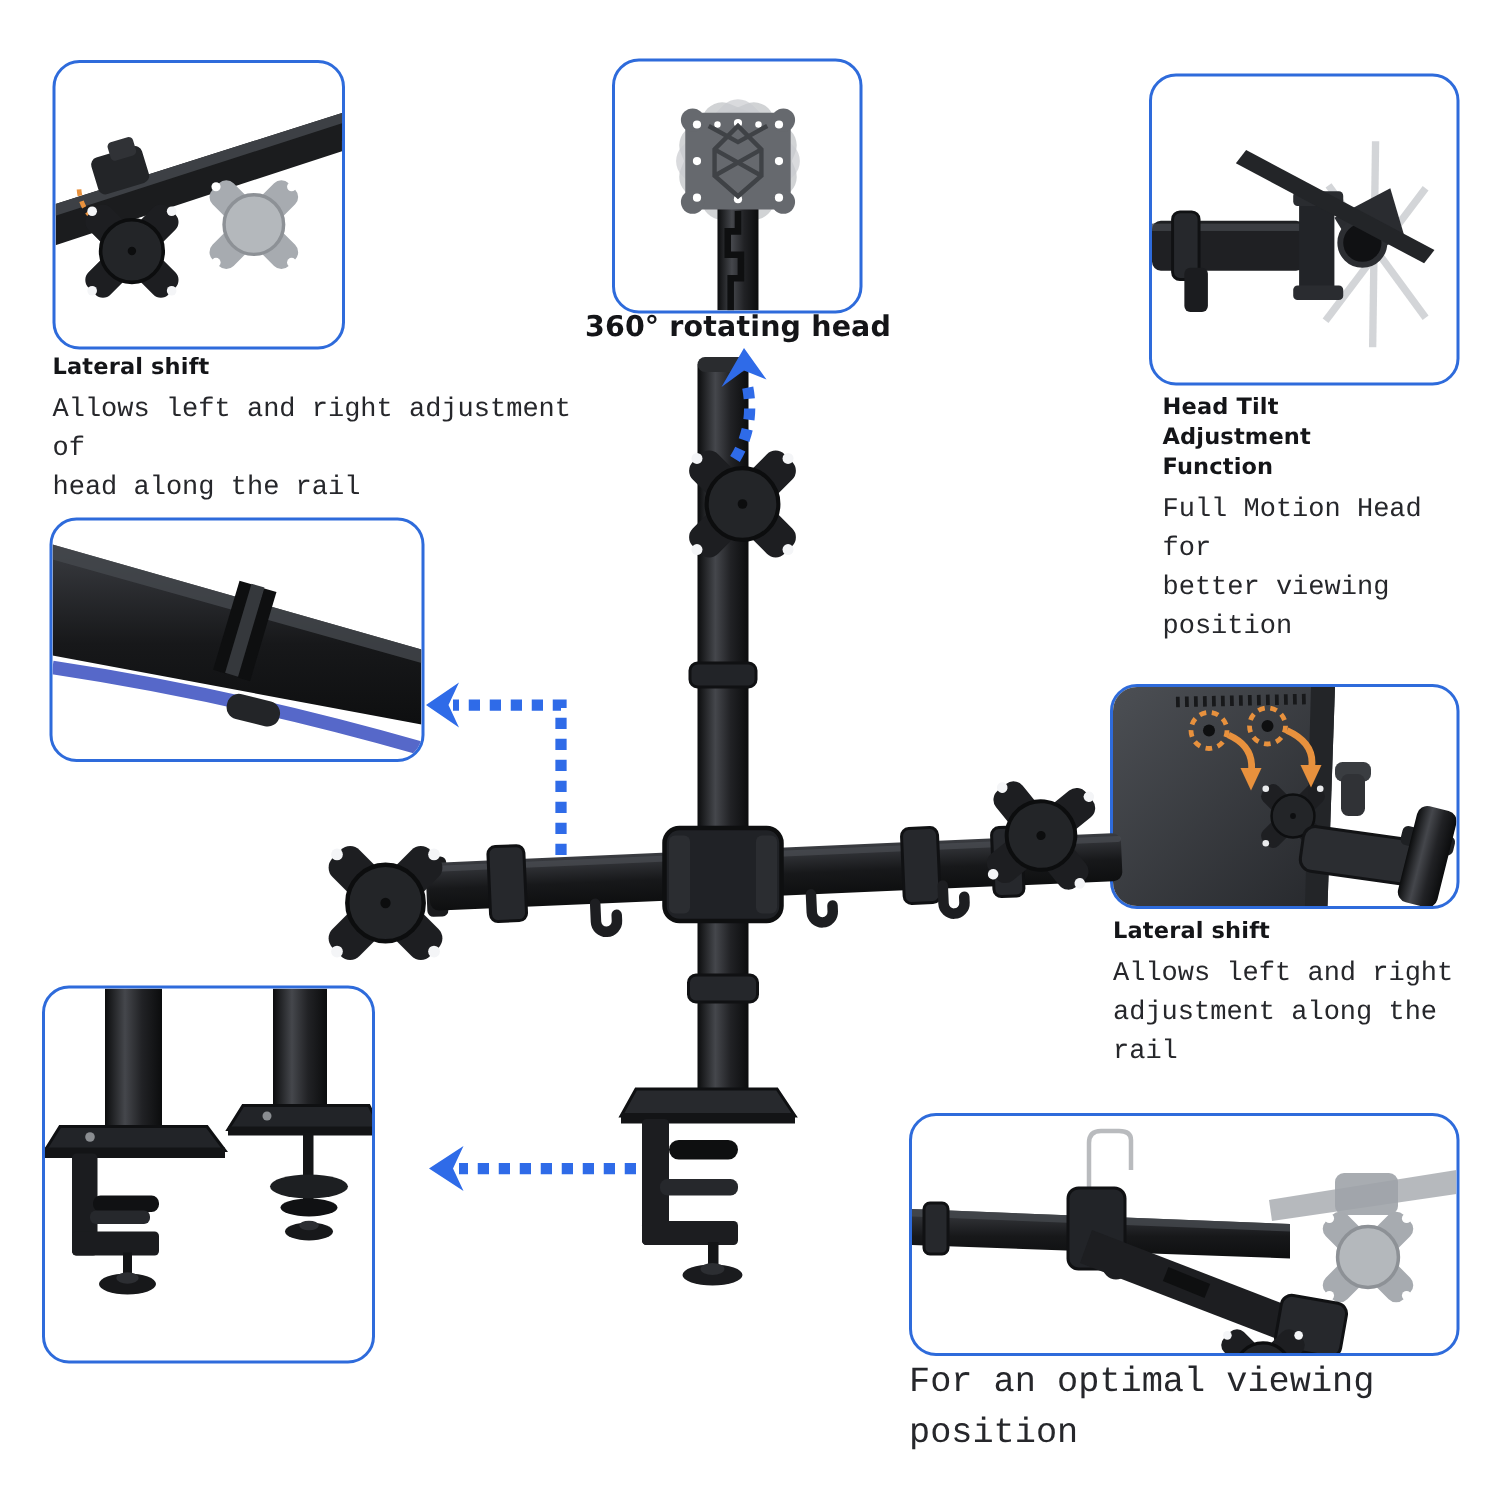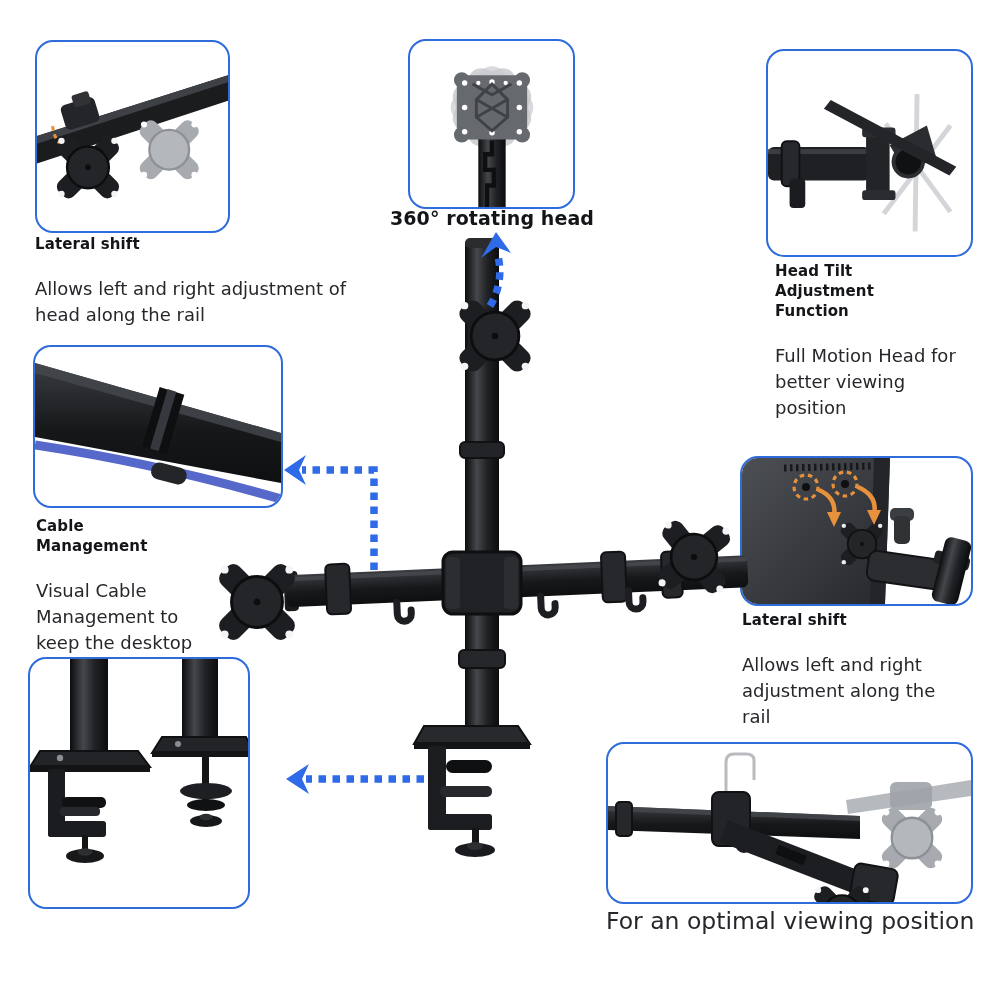--- a/index.html
+++ b/index.html
@@ -26,22 +26,23 @@
   #box-ml{left:33px;top:345px;width:250px;height:163px;}
   #box-mr{left:740px;top:456px;width:233px;height:150px;}
   #box-bl{left:28px;top:657px;width:222px;height:252px;}
   #box-br{left:606px;top:742px;width:367px;height:162px;}
   .cap{position:absolute;}
   .cap-title{
     margin:0;font-weight:700;color:var(--heading-color);font-size:15px;
     line-height:1.33;white-space:pre-line;letter-spacing:.1px;
   }
   .cap-body{
-    margin:21px 0 0 0;color:var(--body-color);font-size:18px;line-height:1.44;
+    margin:6px 0 0 0;color:var(--body-color);font-size:18px;line-height:1.44;
     white-space:pre-line;
+    font-family:Liberation Mono, monospace;
   }
   #cap-tl{left:35px;top:235px;width:365px;}
   #cap-tc{left:386px;top:206px;width:212px;text-align:center;}
   #cap-tc .cap-title{font-size:19px;}
   #cap-tr{left:775px;top:262px;width:210px;}
   #cap-ml{left:36px;top:517px;width:180px;}
   #cap-mr{left:742px;top:611px;width:228px;}
   #cap-bl{left:30px;top:915px;width:360px;}
   #cap-bl .cap-body{font-size:19px;}
   #cap-br{left:606px;top:901px;width:394px;}
@@ -244,28 +245,20 @@
     <svg viewBox="0 0 246 159">
       <path class="cable" d="M0,98 Q120,116 246,152"></path>
       <polygon points="0,16 246,86 246,136 0,90" fill="url(#railG)"></polygon>
       <polygon points="0,16 246,86 246,95 0,26" fill="#45484d" opacity=".8"></polygon>
       <rect x="116" y="40" width="9" height="62" fill="#0e0f10" transform="rotate(16.5 120 70)"></rect>
       <rect x="132" y="45" width="9" height="62" fill="#0e0f10" transform="rotate(16.5 136 75)"></rect>
       <rect x="124" y="42" width="9" height="62" fill="#35383c" transform="rotate(16.5 128 72)"></rect>
       <rect x="116" y="118" width="36" height="17" rx="8" fill="#232528" transform="rotate(14 134 126)"></rect>
     </svg>
   </figure>
-  <div class="cap" id="cap-ml">
-    <h3 class="cap-title">Cable
-Management</h3>
-    <p class="cap-body">Visual Cable
-Management to
-keep the desktop
-clean</p>
-  </div>
 
   <figure class="box" id="box-mr" style="margin:0">
     <svg viewBox="0 0 229 146">
       <polygon points="0,0 148,0 143,146 0,146" fill="url(#panelG)"></polygon>
       <polygon points="132,0 148,0 143,146 128,146" fill="#232528"></polygon>
       <line x1="42" y1="10" x2="130" y2="8" stroke="#17181a" stroke-width="7" stroke-dasharray="2.5 3.5"></line>
       <use href="#vplate" transform="translate(120,86) scale(0.55)" opacity=".95"></use>
       <circle cx="64" cy="29" r="4" fill="#0e0f10"></circle>
       <circle cx="103" cy="26" r="4" fill="#0e0f10"></circle>
       <circle class="orange-dash" cx="64" cy="29" r="12"></circle>

